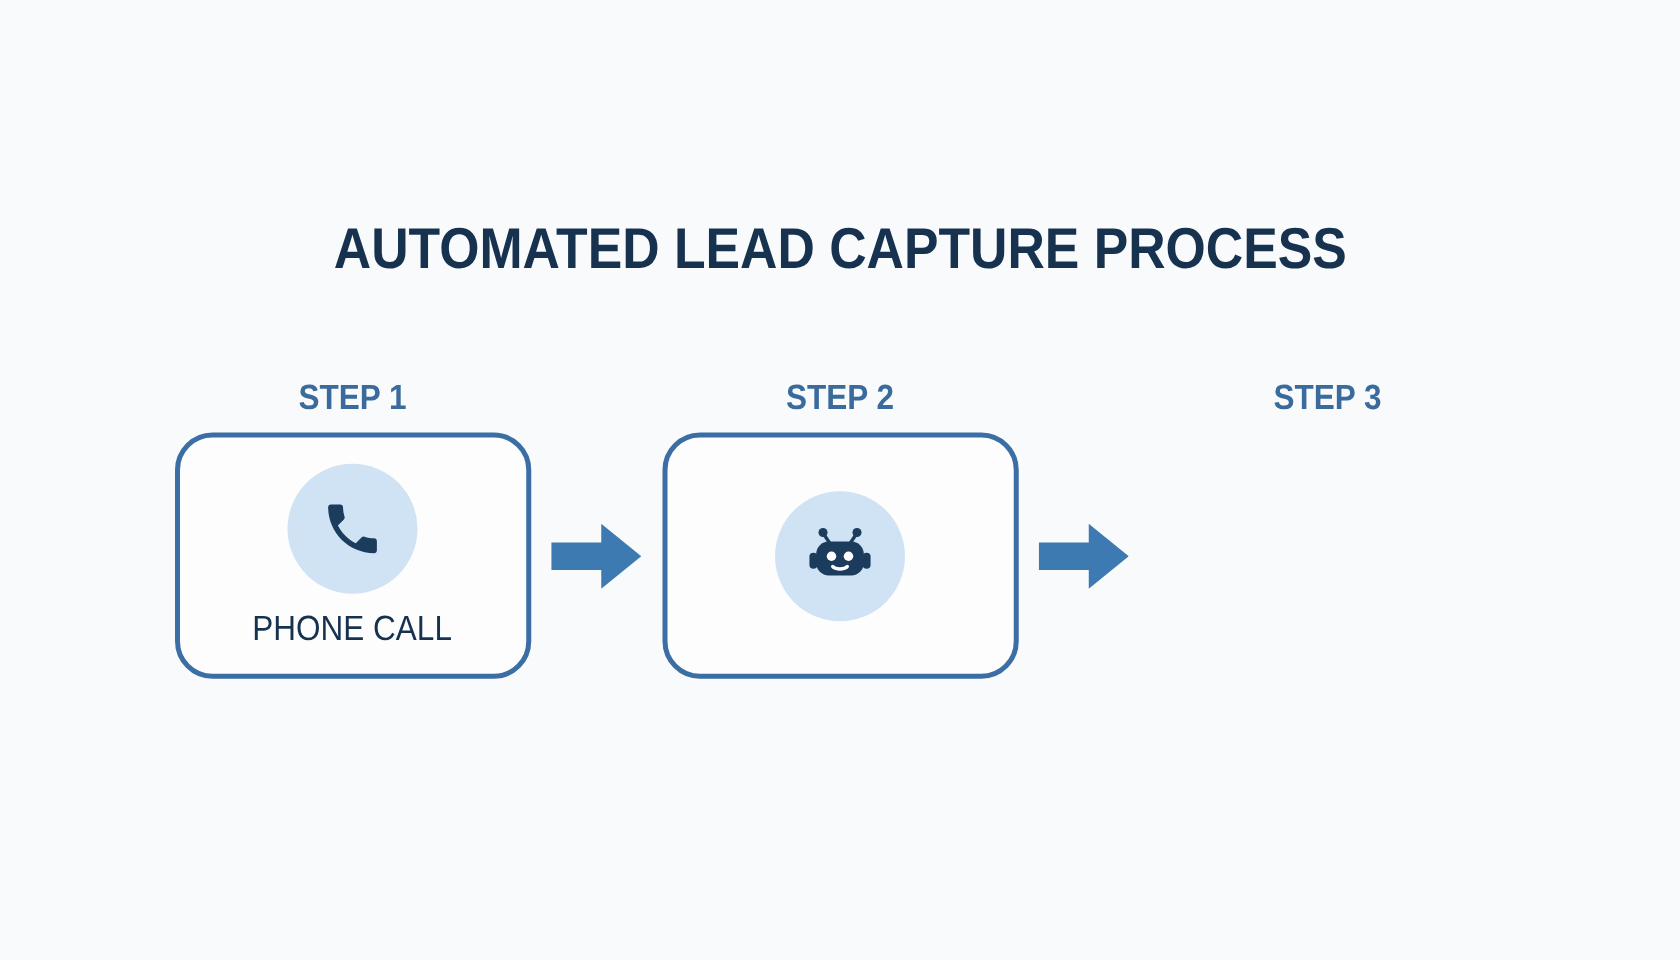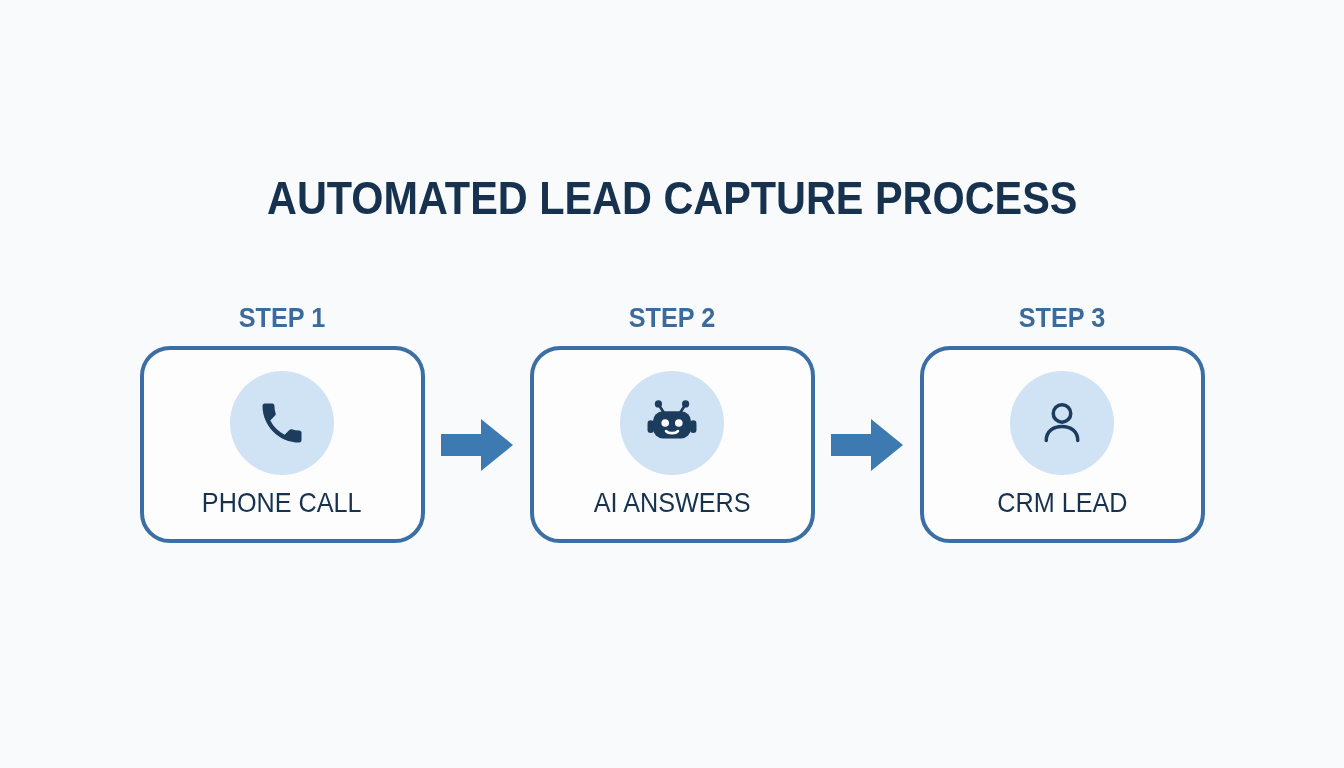--- a/index.html
+++ b/index.html
@@ -126,37 +126,27 @@
             <path d="M40 22 L46 13" stroke="#1c3c5e" stroke-width="3" fill="none"></path>
             <circle cx="47" cy="11" r="4" fill="#1c3c5e"></circle>
             <rect x="5" y="29" width="7" height="14" rx="3.5" fill="#1c3c5e"></rect>
             <rect x="52" y="29" width="7" height="14" rx="3.5" fill="#1c3c5e"></rect>
             <rect x="11" y="19" width="42" height="30" rx="11" fill="#1c3c5e"></rect>
             <circle cx="24.5" cy="32" r="4.2" fill="#ffffff"></circle>
             <circle cx="39.5" cy="32" r="4.2" fill="#ffffff"></circle>
             <path d="M25.5 41c2.5 3 10.5 3 13 0" stroke="#ffffff" stroke-width="3" fill="none" stroke-linecap="round"></path>
           </svg>
         </div>
-        <div class="box-label"><span class="condensed">AI ANSWERS</span></div>
       </div>
     </div>
 
     <div class="arrow-wrap">
       <svg viewBox="0 0 72 52" width="72" height="52">
         <path fill="#3d7ab2" d="M0 15h40V0l32 26-32 26V37H0z"></path>
       </svg>
     </div>
 
     <div class="step-col">
       <div class="step-label"><span class="condensed">STEP 3</span></div>
-      <div class="box">
-        <div class="circle">
-          <svg viewBox="0 0 64 64" width="56" height="56" fill="none" stroke="#1c3c5e" stroke-width="4">
-            <circle cx="32" cy="21" r="10"></circle>
-            <path d="M14 52c0-11 8.5-16 18-16s18 5 18 16" stroke-linecap="round"></path>
-          </svg>
-        </div>
-        <div class="box-label"><span class="condensed">CRM LEAD</span></div>
-      </div>
     </div>
 
   </div>
 </div>
 
 </body></html>

